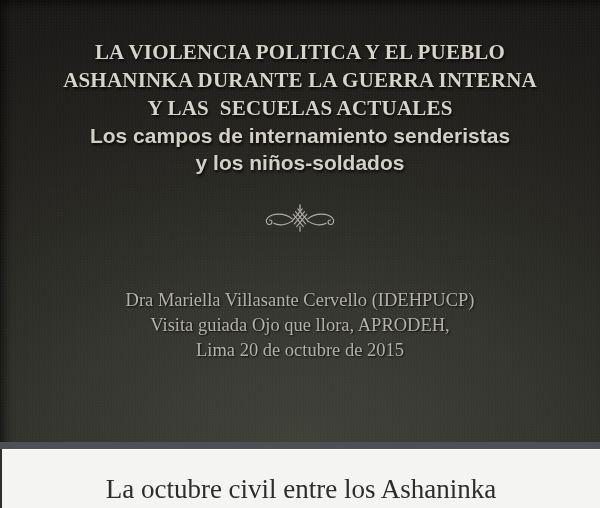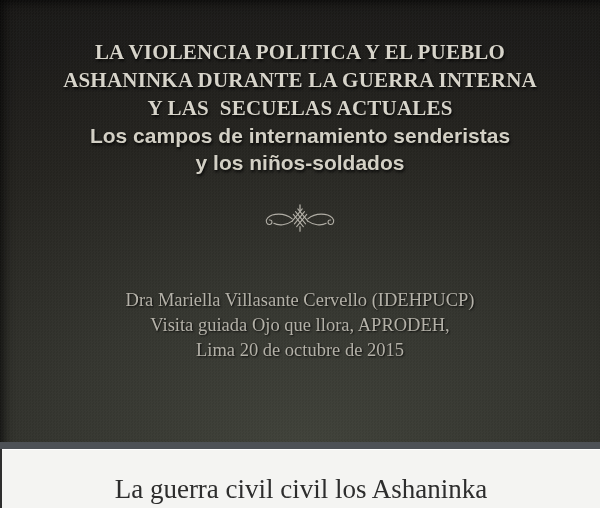--- a/index.html
+++ b/index.html
@@ -119,16 +119,16 @@
     <div class="author-block">
       <div class="author-line">Dra Mariella Villasante Cervello (IDEHPUCP)</div>
       <div class="author-line">Visita guiada Ojo que llora, APRODEH,</div>
       <div class="author-line">Lima 20 de octubre de 2015</div>
     </div>
   </section>
 
   <div class="slide-gap"></div>
 
   <section class="slide-light">
-    <h1 class="next-title">La guerra civil civil los Ashaninka</h1>
+    <h1 class="next-title">La octubre civil entre los Ashaninka</h1>
   </section>
 
 </div>
 
 </body></html>

